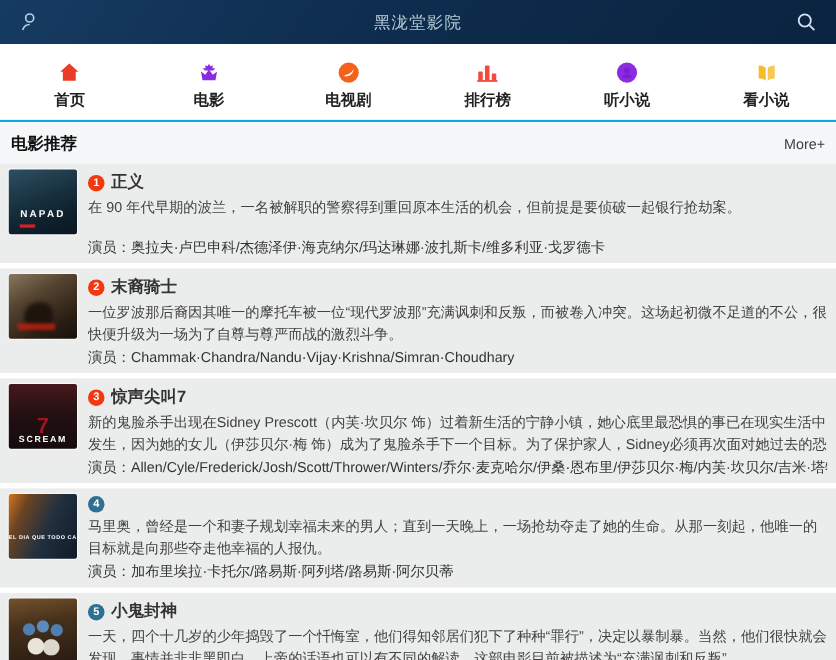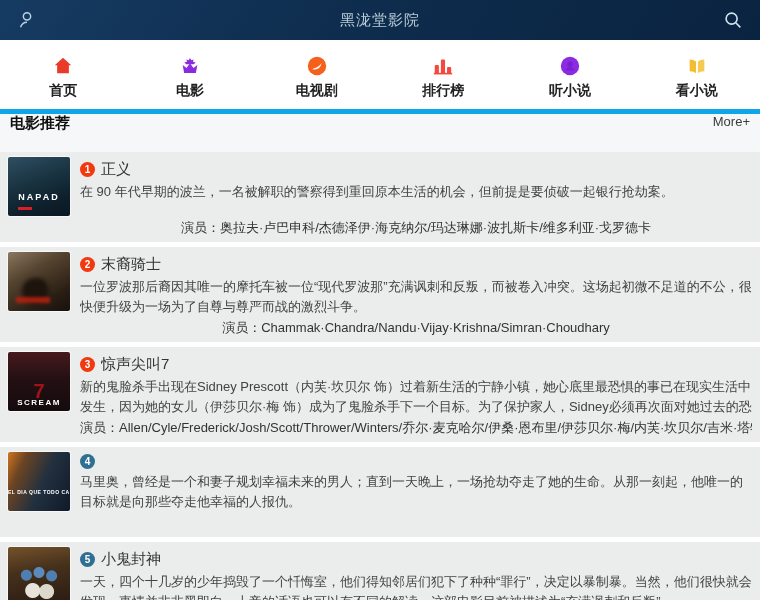--- a/index.html
+++ b/index.html
@@ -19,31 +19,31 @@
   .header .title{
     flex:1;text-align:center;
     color:#b9cdd9;font-size:15px;letter-spacing:1px;
   }
   .icon-btn{width:26px;height:26px;display:flex;align-items:center;justify-content:center;cursor:pointer;}
   
   .nav{
     background:#ffffff;
     display:flex;
     padding:13px 0 9px 0;
-    border-bottom:5px solid #0ea5e9;
+    border-bottom:2px solid #0ea5e9;
   }
   .nav-item{
     flex:1;display:flex;flex-direction:column;align-items:center;gap:5px;cursor:pointer;
   }
   .nav-item .nav-ico{height:24px;display:flex;align-items:flex-end;justify-content:center;}
   .nav-item .nav-label{font-size:14px;font-weight:700;color:#222;}
   
   .section-bar{
     height:38px;background:#f5f7f8;
-    display:flex;justify-content:space-between;
+    display:flex;align-items:center;justify-content:space-between;
     padding:0 10px;box-sizing:border-box;
   }
   .section-title{font-size:15px;font-weight:700;color:#101010;}
   .section-more{font-size:13px;color:#3c3c3c;cursor:pointer;margin-left:22px;}
   
   .list{background:#ffffff;}
   .movie{
     background:#ebecec;
     min-height:90px;box-sizing:border-box;
     display:flex;gap:10px;
@@ -81,28 +81,28 @@
                radial-gradient(circle at 68% 78%,#ddd8cc 0 7px,transparent 8px);}
   .m-body{flex:1;min-width:0;display:flex;flex-direction:column;}
   .m-title-row{display:flex;align-items:center;gap:6px;margin-top:2px;}
   .rank{
     flex:none;width:15px;height:15px;border-radius:50%;
     color:#fff;font-size:10px;font-weight:700;
     display:flex;align-items:center;justify-content:center;
   }
   .rank-hot{background:#f1380e;}
   .rank-cold{background:#2f7092;}
-  .m-title{font-size:15px;line-height:20px;font-weight:400;color:#333;white-space:nowrap;overflow:hidden;}
+  .m-title{font-size:15px;line-height:20px;font-weight:700;color:#333;white-space:nowrap;overflow:hidden;}
   .m-desc{
     margin-top:3px;font-size:13px;line-height:20px;color:#424242;
     max-height:40px;overflow:hidden;
   }
   .m-cast{
     margin-top:auto;padding-top:2px;font-size:13px;line-height:18px;color:#333;
-    white-space:nowrap;overflow:hidden;text-align:center;
+    white-space:nowrap;overflow:hidden;
   }
   svg{display:block;}
 </style>
 </head>
 <body>
 
 <div class="header">
   <div class="icon-btn">
     <svg width="22" height="22" viewBox="0 0 24 24" fill="none" stroke="#b9d2e4" stroke-width="1.6">
       <circle cx="12" cy="8" r="4"></circle>
@@ -229,20 +229,21 @@
 
   <div class="movie">
     <div class="poster poster-4">
       <span class="p-text">EL DIA QUE TODO CAMBIO</span>
     </div>
     <div class="m-body">
       <div class="m-title-row">
         <span class="rank rank-cold">4</span>
       </div>
       <div class="m-desc">马里奥，曾经是一个和妻子规划幸福未来的男人；直到一天晚上，一场抢劫夺走了她的生命。从那一刻起，他唯一的目标就是向那些夺走他幸福的人报仇。</div>
+      <div class="m-cast">演员：加布里埃拉·卡托尔/路易斯·阿列塔/路易斯·阿尔贝蒂</div>
     </div>
   </div>
 
   <div class="movie">
     <div class="poster poster-5">
       
     </div>
     <div class="m-body">
       <div class="m-title-row">
         <span class="rank rank-cold">5</span>

